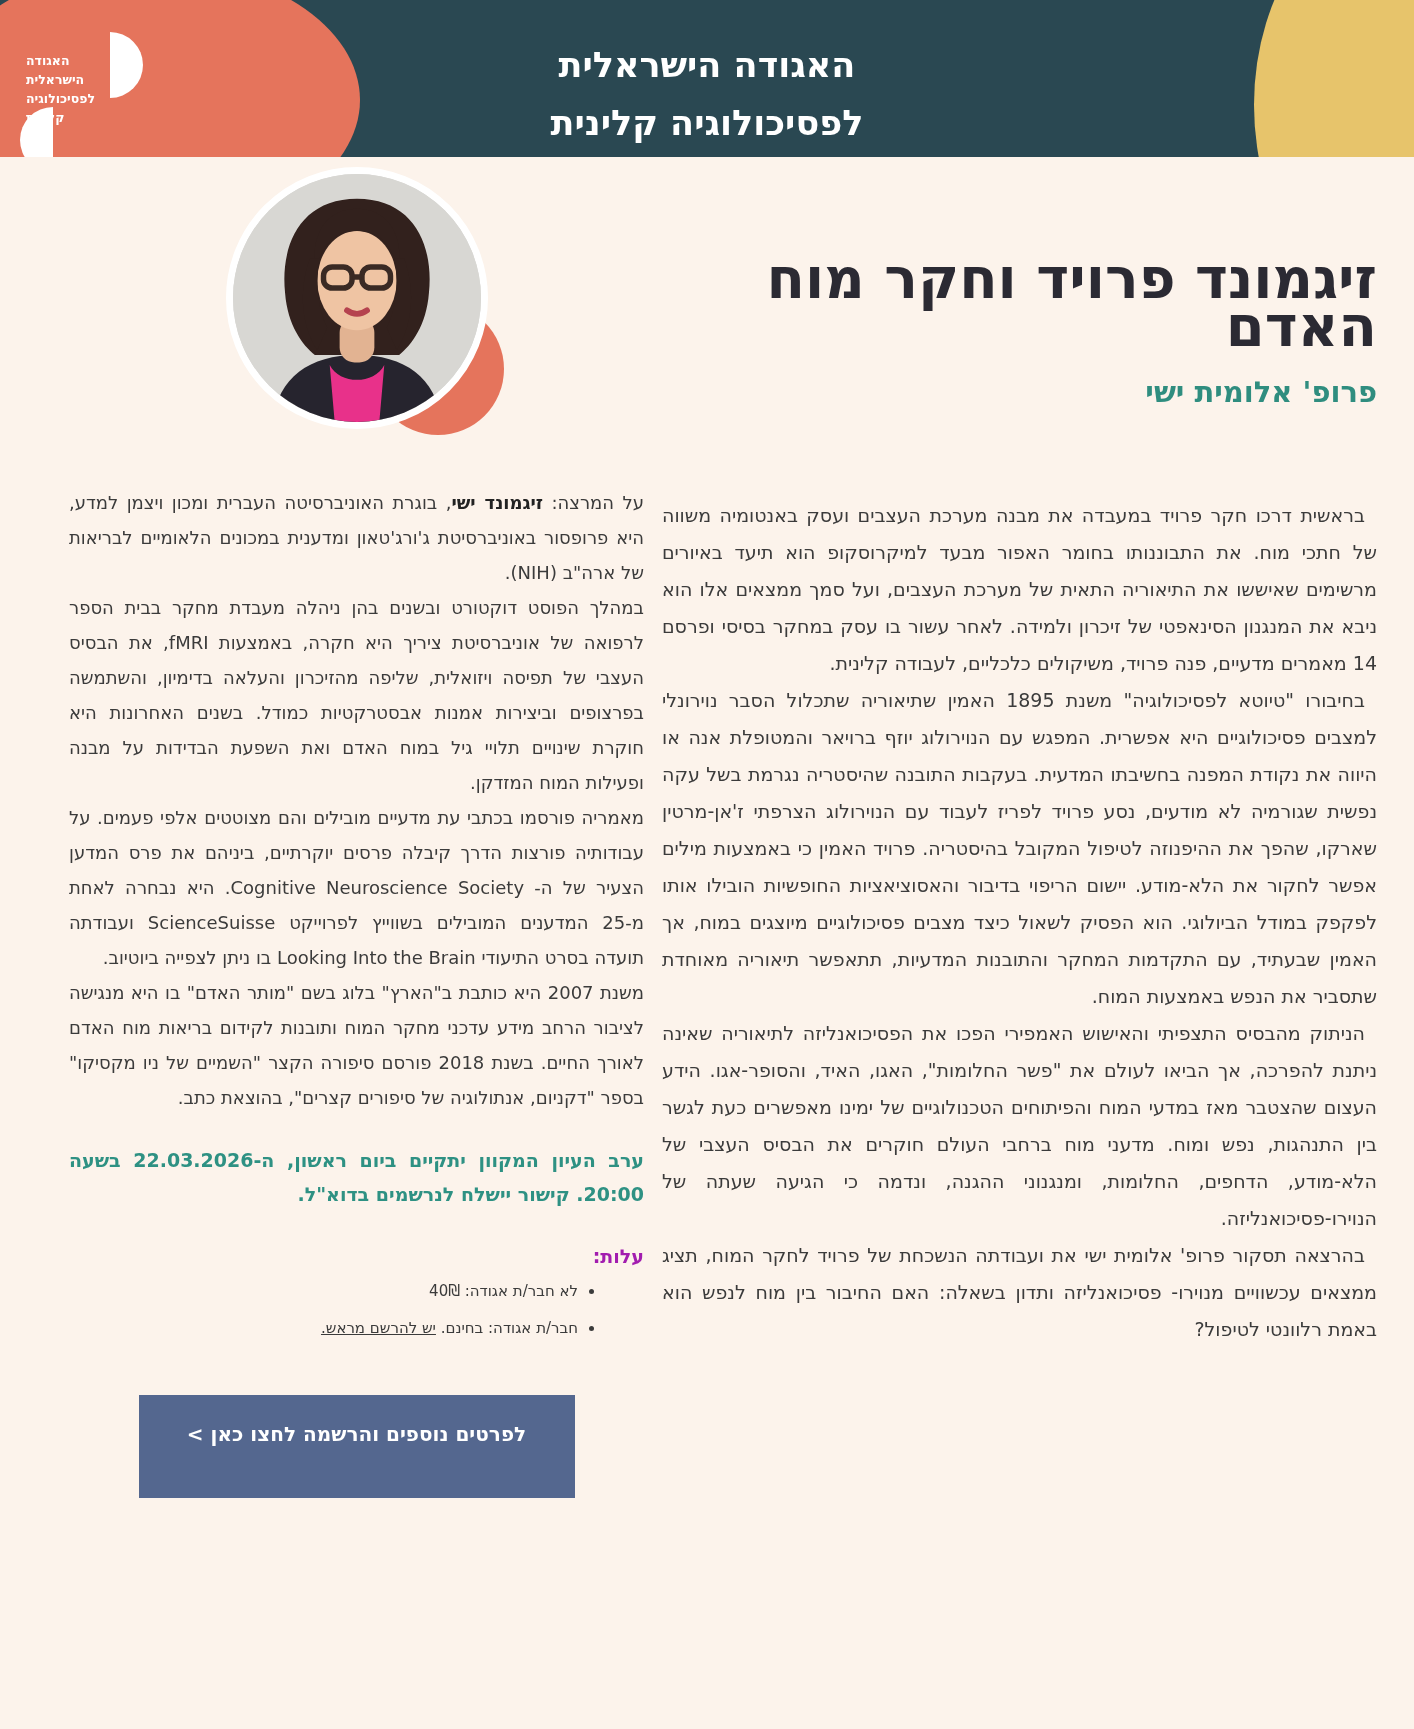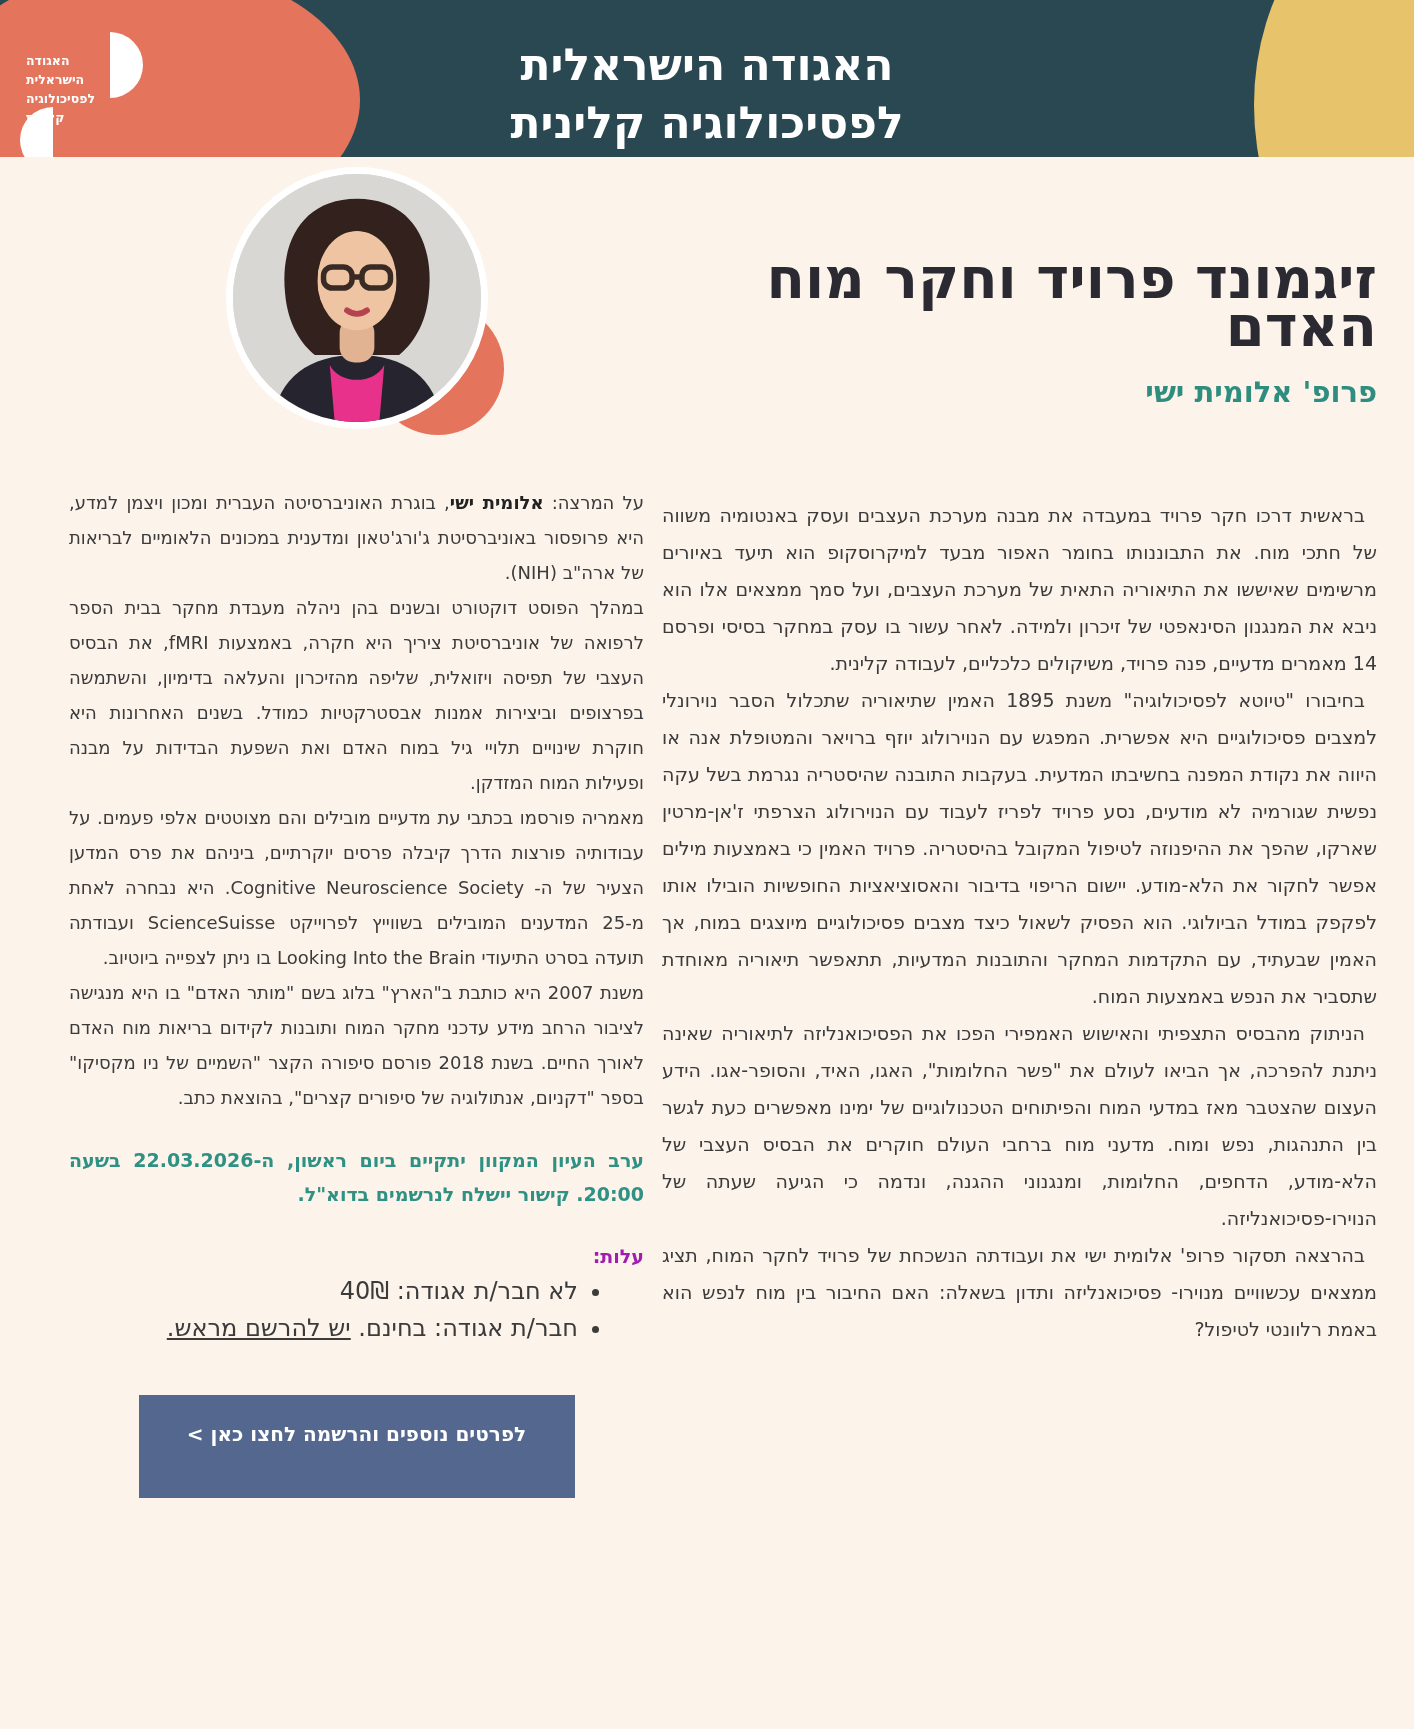--- a/index.html
+++ b/index.html
@@ -26,21 +26,21 @@
   .half-circle { position: absolute; background: #ffffff; z-index: 3; }
   .hc-a { left: 110px; top: 32px; width: 33px; height: 66px; border-radius: 0 66px 66px 0; }
   .hc-b { left: 20px; top: 107px; width: 33px; height: 66px; border-radius: 66px 0 0 66px; }
   .logo-text {
     position: absolute; left: 26px; top: 51px; width: 84px; z-index: 4;
     color: #fff; font-weight: bold; font-size: 12.5px; line-height: 19px; text-align: left;
     direction: rtl;
   }
   .header-title {
     position: absolute; left: 50%; transform: translateX(-50%); top: 36px; z-index: 2;
-    color: #ffffff; font-weight: bold; font-size: 44px; line-height: 58px;
+    color: #ffffff; font-weight: bold; font-size: 35px; line-height: 58px;
     text-align: center; white-space: nowrap;
   }
 
   
   .content {
     display: flex; gap: 18px; padding: 0 37px 0 69px; direction: rtl;
   }
   .main-col { width: 715px; flex: 0 0 715px; }
   .side-col { width: 575px; flex: 0 0 575px; }
 
@@ -75,21 +75,21 @@
   }
   .side-col p.bio strong { font-weight: bold; color: #222; }
 
   p.event-note {
     margin: 28px 0 8px; font-size: 19px; line-height: 34px; font-weight: bold;
     color: #2e9183; text-align: justify;
   }
   p.cost-label { margin: 34px 0 0; font-size: 19px; font-weight: bold; color: #a21caf; text-align: right; }
   ul.cost-list {
     margin: 6px 40px 0 0; padding: 0 26px 0 0; list-style: disc;
-    font-size: 24px; line-height: 37px; color: #3b3b3b; text-align: right;
+    font-size: 15px; line-height: 37px; color: #3b3b3b; text-align: right;
   }
   .reg-link { text-decoration: underline; color: #3b3b3b; cursor: pointer; }
 
   .cta-button {
     margin: 48px auto 0; width: 436px; height: 103px; background: #54678f;
     color: #ffffff; font-weight: bold; font-size: 20px; line-height: 79px;
     text-align: center; cursor: pointer;
   }
 </style>
 </head>
@@ -143,21 +143,21 @@
             <g fill="none" stroke="#3a2a24" stroke-width="2.2">
               <rect x="36.5" y="37.5" width="11.5" height="8.5" rx="3.5"></rect>
               <rect x="52" y="37.5" width="11.5" height="8.5" rx="3.5"></rect>
               <path d="M48 41.5 L52 41.5"></path>
             </g>
             <path d="M46 55 C48.5 56.8 51.5 56.8 54 55" fill="none" stroke="#b5434f" stroke-width="2.4" stroke-linecap="round"></path>
           </svg>
         </div>
       </div>
 
-      <p class="bio"><span>על המרצה: </span><strong>אלומית ישי</strong><span>, בוגרת האוניברסיטה העברית ומכון ויצמן למדע, היא פרופסור באוניברסיטת ג'ורג'טאון ומדענית במכונים הלאומיים לבריאות של ארה"ב (NIH).</span></p>
+      <p class="bio"><span>על המרצה: </span><strong>זיגמונד ישי</strong><span>, בוגרת האוניברסיטה העברית ומכון ויצמן למדע, היא פרופסור באוניברסיטת ג'ורג'טאון ומדענית במכונים הלאומיים לבריאות של ארה"ב (NIH).</span></p>
       <p class="bio">במהלך הפוסט דוקטורט ובשנים בהן ניהלה מעבדת מחקר בבית הספר לרפואה של אוניברסיטת ציריך היא חקרה, באמצעות fMRI, את הבסיס העצבי של תפיסה ויזואלית, שליפה מהזיכרון והעלאה בדימיון, והשתמשה בפרצופים וביצירות אמנות אבסטרקטיות כמודל. בשנים האחרונות היא חוקרת שינויים תלויי גיל במוח האדם ואת השפעת הבדידות על מבנה ופעילות המוח המזדקן.</p>
       <p class="bio">מאמריה פורסמו בכתבי עת מדעיים מובילים והם מצוטטים אלפי פעמים. על עבודותיה פורצות הדרך קיבלה פרסים יוקרתיים, ביניהם את פרס המדען הצעיר של ה- Cognitive Neuroscience Society. היא נבחרה לאחת מ-25 המדענים המובילים בשווייץ לפרוייקט ScienceSuisse ועבודתה תועדה בסרט התיעודי Looking Into the Brain בו ניתן לצפייה ביוטיוב.</p>
       <p class="bio">משנת 2007 היא כותבת ב"הארץ" בלוג בשם "מותר האדם" בו היא מנגישה לציבור הרחב מידע עדכני מחקר המוח ותובנות לקידום בריאות מוח האדם לאורך החיים. בשנת 2018 פורסם סיפורה הקצר "השמיים של ניו מקסיקו" בספר "דקניום, אנתולוגיה של סיפורים קצרים", בהוצאת כתב.</p>
 
       <p class="event-note">ערב העיון המקוון יתקיים ביום ראשון, ה-22.03.2026 בשעה 20:00. קישור יישלח לנרשמים בדוא"ל.</p>
 
       <p class="cost-label">עלות:</p>
       <ul class="cost-list">
         <li><span>לא חבר/ת אגודה: 40₪</span></li>
         <li><span>חבר/ת אגודה: בחינם. </span><a class="reg-link">יש להרשם מראש.</a></li>

